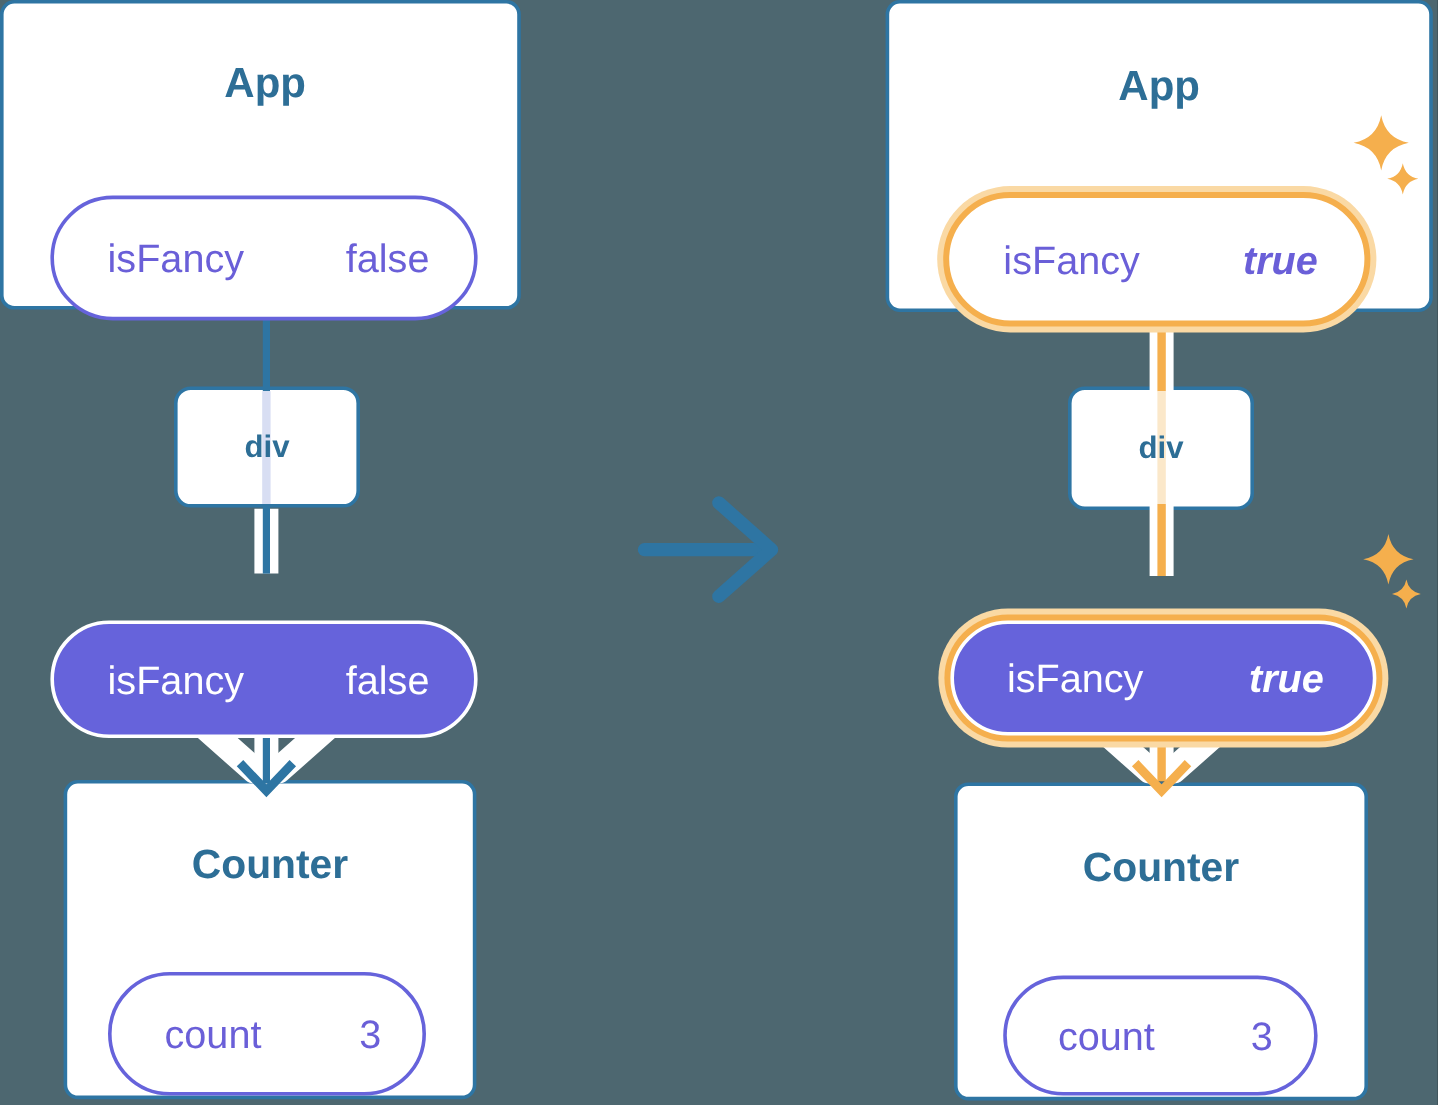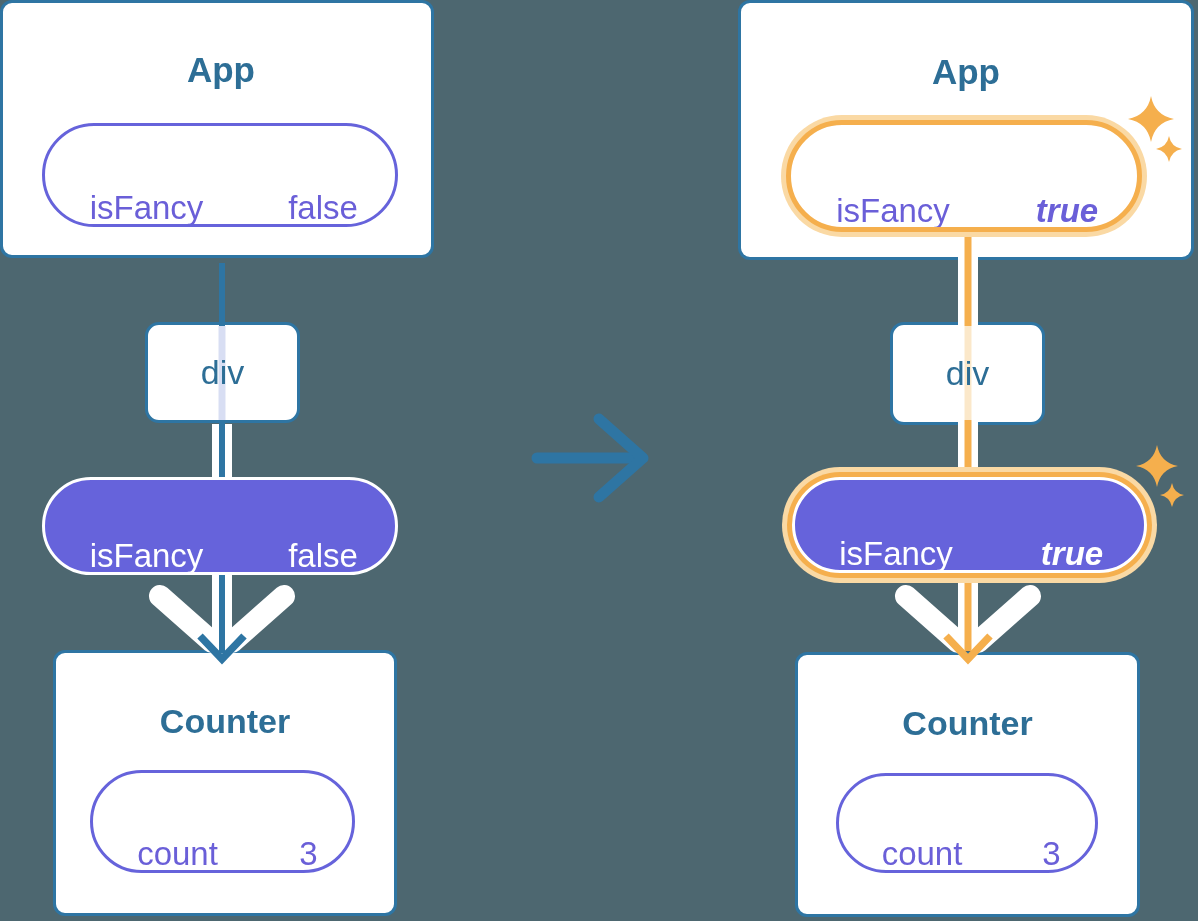--- a/index.html
+++ b/index.html
@@ -11,22 +11,22 @@
   .card {
     position:absolute; background:#fff; box-sizing:border-box;
     border:3px solid var(--card-border,#2E75A3); border-radius:12px;
   }
   .div-box { border-radius:14px; }
   .title {
     position:absolute; color:var(--title,#2D6E96); font-weight:600;
     text-align:center; line-height:1;
   }
   .pill {
-    position:absolute; box-sizing:border-box; display:flex; align-items:flex-end;
-    border-radius:999px; overflow:hidden;
+    position:absolute; box-sizing:border-box; display:flex; align-items:center;
+    border-radius:999px; overflow:hidden;margin-top:40px;
   }
   .pill .cell {
     display:flex; align-items:center; justify-content:center;
     font-size:33px; line-height:1;
   }
   .pill .divider { width:3px; }
   .pill .grow { flex:1; }
   .outline { background:#fff; border:3px solid var(--purple,#6663DB); color:var(--purple-text,#6A5FD8); }
   .outline .divider { background:var(--purple,#6663DB); }
   .solid { background:var(--purple,#6663DB); border:3px solid #fff; color:#fff; }
@@ -39,21 +39,21 @@
   .fancy-outline .divider { width:2px; background:var(--orange,#F5AF4D); }
   .fancy-solid {
     background:var(--purple,#6663DB); border:3px solid #fff;
     box-shadow:0 0 0 5px var(--orange,#F5AF4D), 0 0 0 10px var(--orange-light,#FAD9A4);
     color:#fff;
   }
   .fancy-solid .divider { background:#fff; }
   .bold { font-weight:700;font-style:italic; }
   .div-label {
     position:absolute; display:flex; align-items:center; justify-content:center;
-    color:var(--title,#2D6E96); font-size:34px; font-weight:400;
+    color:var(--title,#2D6E96); font-size:26px; font-weight:700;
   }
   svg.connectors { position:absolute; left:0; top:0; pointer-events:none; }
 
   
   #card-app-l     { left:4;   top:6;   width:434px; height:258px; }
   #card-app-r     { left:738px; top:6;   width:456px; height:260px; }
   #card-div-l     { left:145px; top:322px; width:155px; height:101px; }
   #card-div-r     { left:890px; top:322px; width:155px; height:103px; }
   #card-counter-l { left:53px;  top:650px; width:344px; height:266px; }
   #card-counter-r { left:795px; top:652px; width:345px; height:265px; }

